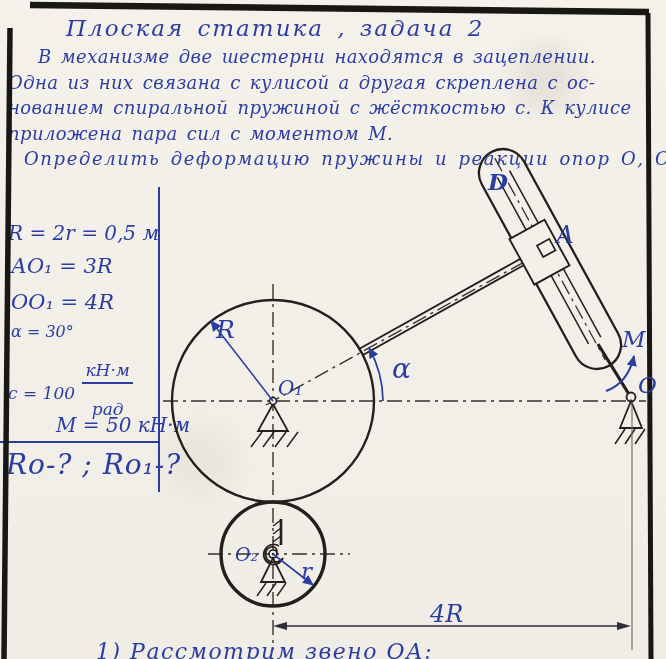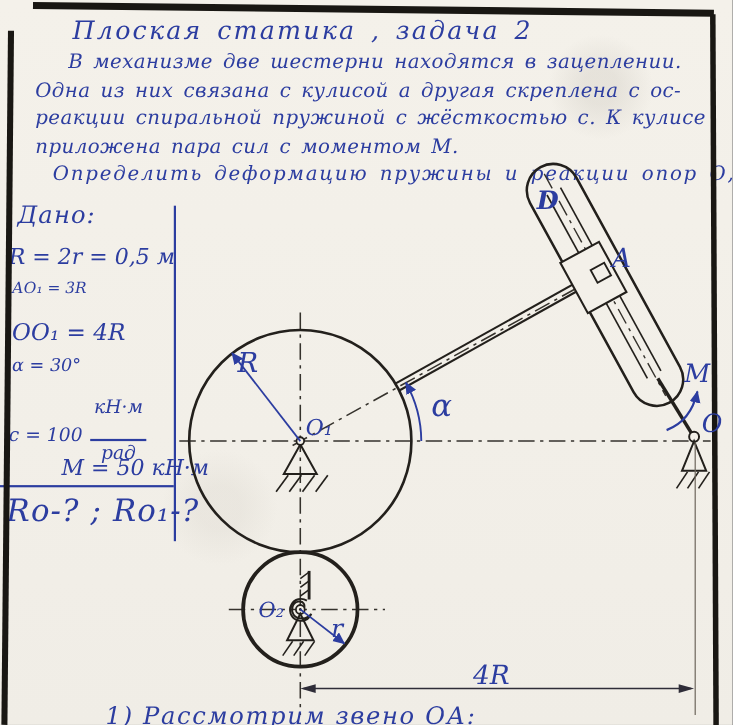--- a/index.html
+++ b/index.html
@@ -8,62 +8,61 @@
     background:
       radial-gradient(circle at 82% 12%, rgba(190,185,175,.25) 0 2%, transparent 6%),
       radial-gradient(circle at 30% 70%, rgba(200,195,185,.18) 0 3%, transparent 8%),
       linear-gradient(180deg,#f4f1ea 0%,#f2efe8 60%,#f0ede6 100%);
     font-family:"DejaVu Serif","DejaVu Sans",serif;font-style:italic;
     color:#2c3da0;
   }
   .abs{position:absolute;}
   .title{left:66px;top:15px;font-size:23px;letter-spacing:2px;word-spacing:4px;white-space:nowrap;text-align:center;}
   .statement{left:8px;top:44px;width:648px;font-size:18px;line-height:25.5px;letter-spacing:.4px;word-spacing:3px;}
-  .statement .ln{white-space:nowrap;padding-left:24px;}
+  .statement .ln{white-space:nowrap;}
   .statement .ind1{text-indent:30px;}
   .statement .ind2{text-indent:16px;letter-spacing:1.6px;}
   .dano-vline{left:158px;top:187px;width:2px;height:305px;background:#2c3da0;}
   .dano-hline{left:0;top:441px;width:158px;height:2px;background:#2c3da0;}
   .dano{left:0;top:0;width:160px;height:500px;}
   .dano div{position:absolute;white-space:nowrap;}
   .dano-label{left:16px;top:184px;font-size:22px;letter-spacing:1px;}
   .gl0{left:8px;top:221px;font-size:20px;}
-  .gl1{left:11px;top:254px;font-size:14px;}
+  .gl1{left:11px;top:254px;font-size:21px;}
   .gl2{left:11px;top:290px;font-size:21px;}
   .gl3{left:11px;top:322px;font-size:16px;}
   .gl4{left:8px;top:360px;font-size:17px;}
   .gl5{left:8px;top:413px;font-size:20px;margin-left:48px;}
   .find{left:6px;top:448px;font-size:28px;letter-spacing:1px;}
   .frac{display:inline-block;text-align:center;vertical-align:-16px;margin-left:2px;}
-  .frac .num{display:block;border-bottom:2px solid #2c3da0;padding:0 3px 19px 3px;text-align:center;}
-  .frac .den{display:block;padding-top:1px;}
+  .frac .num{display:block;border-bottom:2px solid #2c3da0;padding:0 3px 2px 3px;text-align:center;}
+  .frac .den{display:block;padding-top:1px;margin-top:14px;}
   .footer{left:96px;top:639px;font-size:22px;letter-spacing:1.5px;white-space:nowrap;}
   svg{position:absolute;left:0;top:0;}
   svg text{font-family:"DejaVu Serif","DejaVu Sans",serif;font-style:italic;}
   .blue-t{fill:#2c3da0;}
 </style>
 </head>
 <body>
 
 <div class="paper">
 
   <div class="abs title">Плоская статика , задача 2</div>
 
   <div class="abs statement">
     <div class="ln ind1">В механизме две шестерни находятся в зацеплении.</div>
     <div class="ln">Одна из них связана с кулисой а другая скреплена с ос-</div>
-    <div class="ln">реакции спиральной пружиной с жёсткостью с. К кулисе</div>
+    <div class="ln">нованием спиральной пружиной с жёсткостью с. К кулисе</div>
     <div class="ln">приложена пара сил с моментом М.</div>
     <div class="ln ind2">Определить деформацию пружины и реакции опор О, О₁.</div>
   </div>
 
   <div class="abs dano-vline"></div>
   <div class="abs dano-hline"></div>
   <div class="abs dano">
-    <div class="dano-label">Дано:</div>
     <div class="gl0">R = 2r = 0,5 м</div>
     <div class="gl1">АО₁ = 3R</div>
     <div class="gl2">ОО₁ = 4R</div>
     <div class="gl3">α = 30°</div>
     <div class="gl4">
       <span>с = 100</span>
       <span class="frac">
         <span class="num">кН·м</span>
         <span class="den">рад</span>
       </span>

